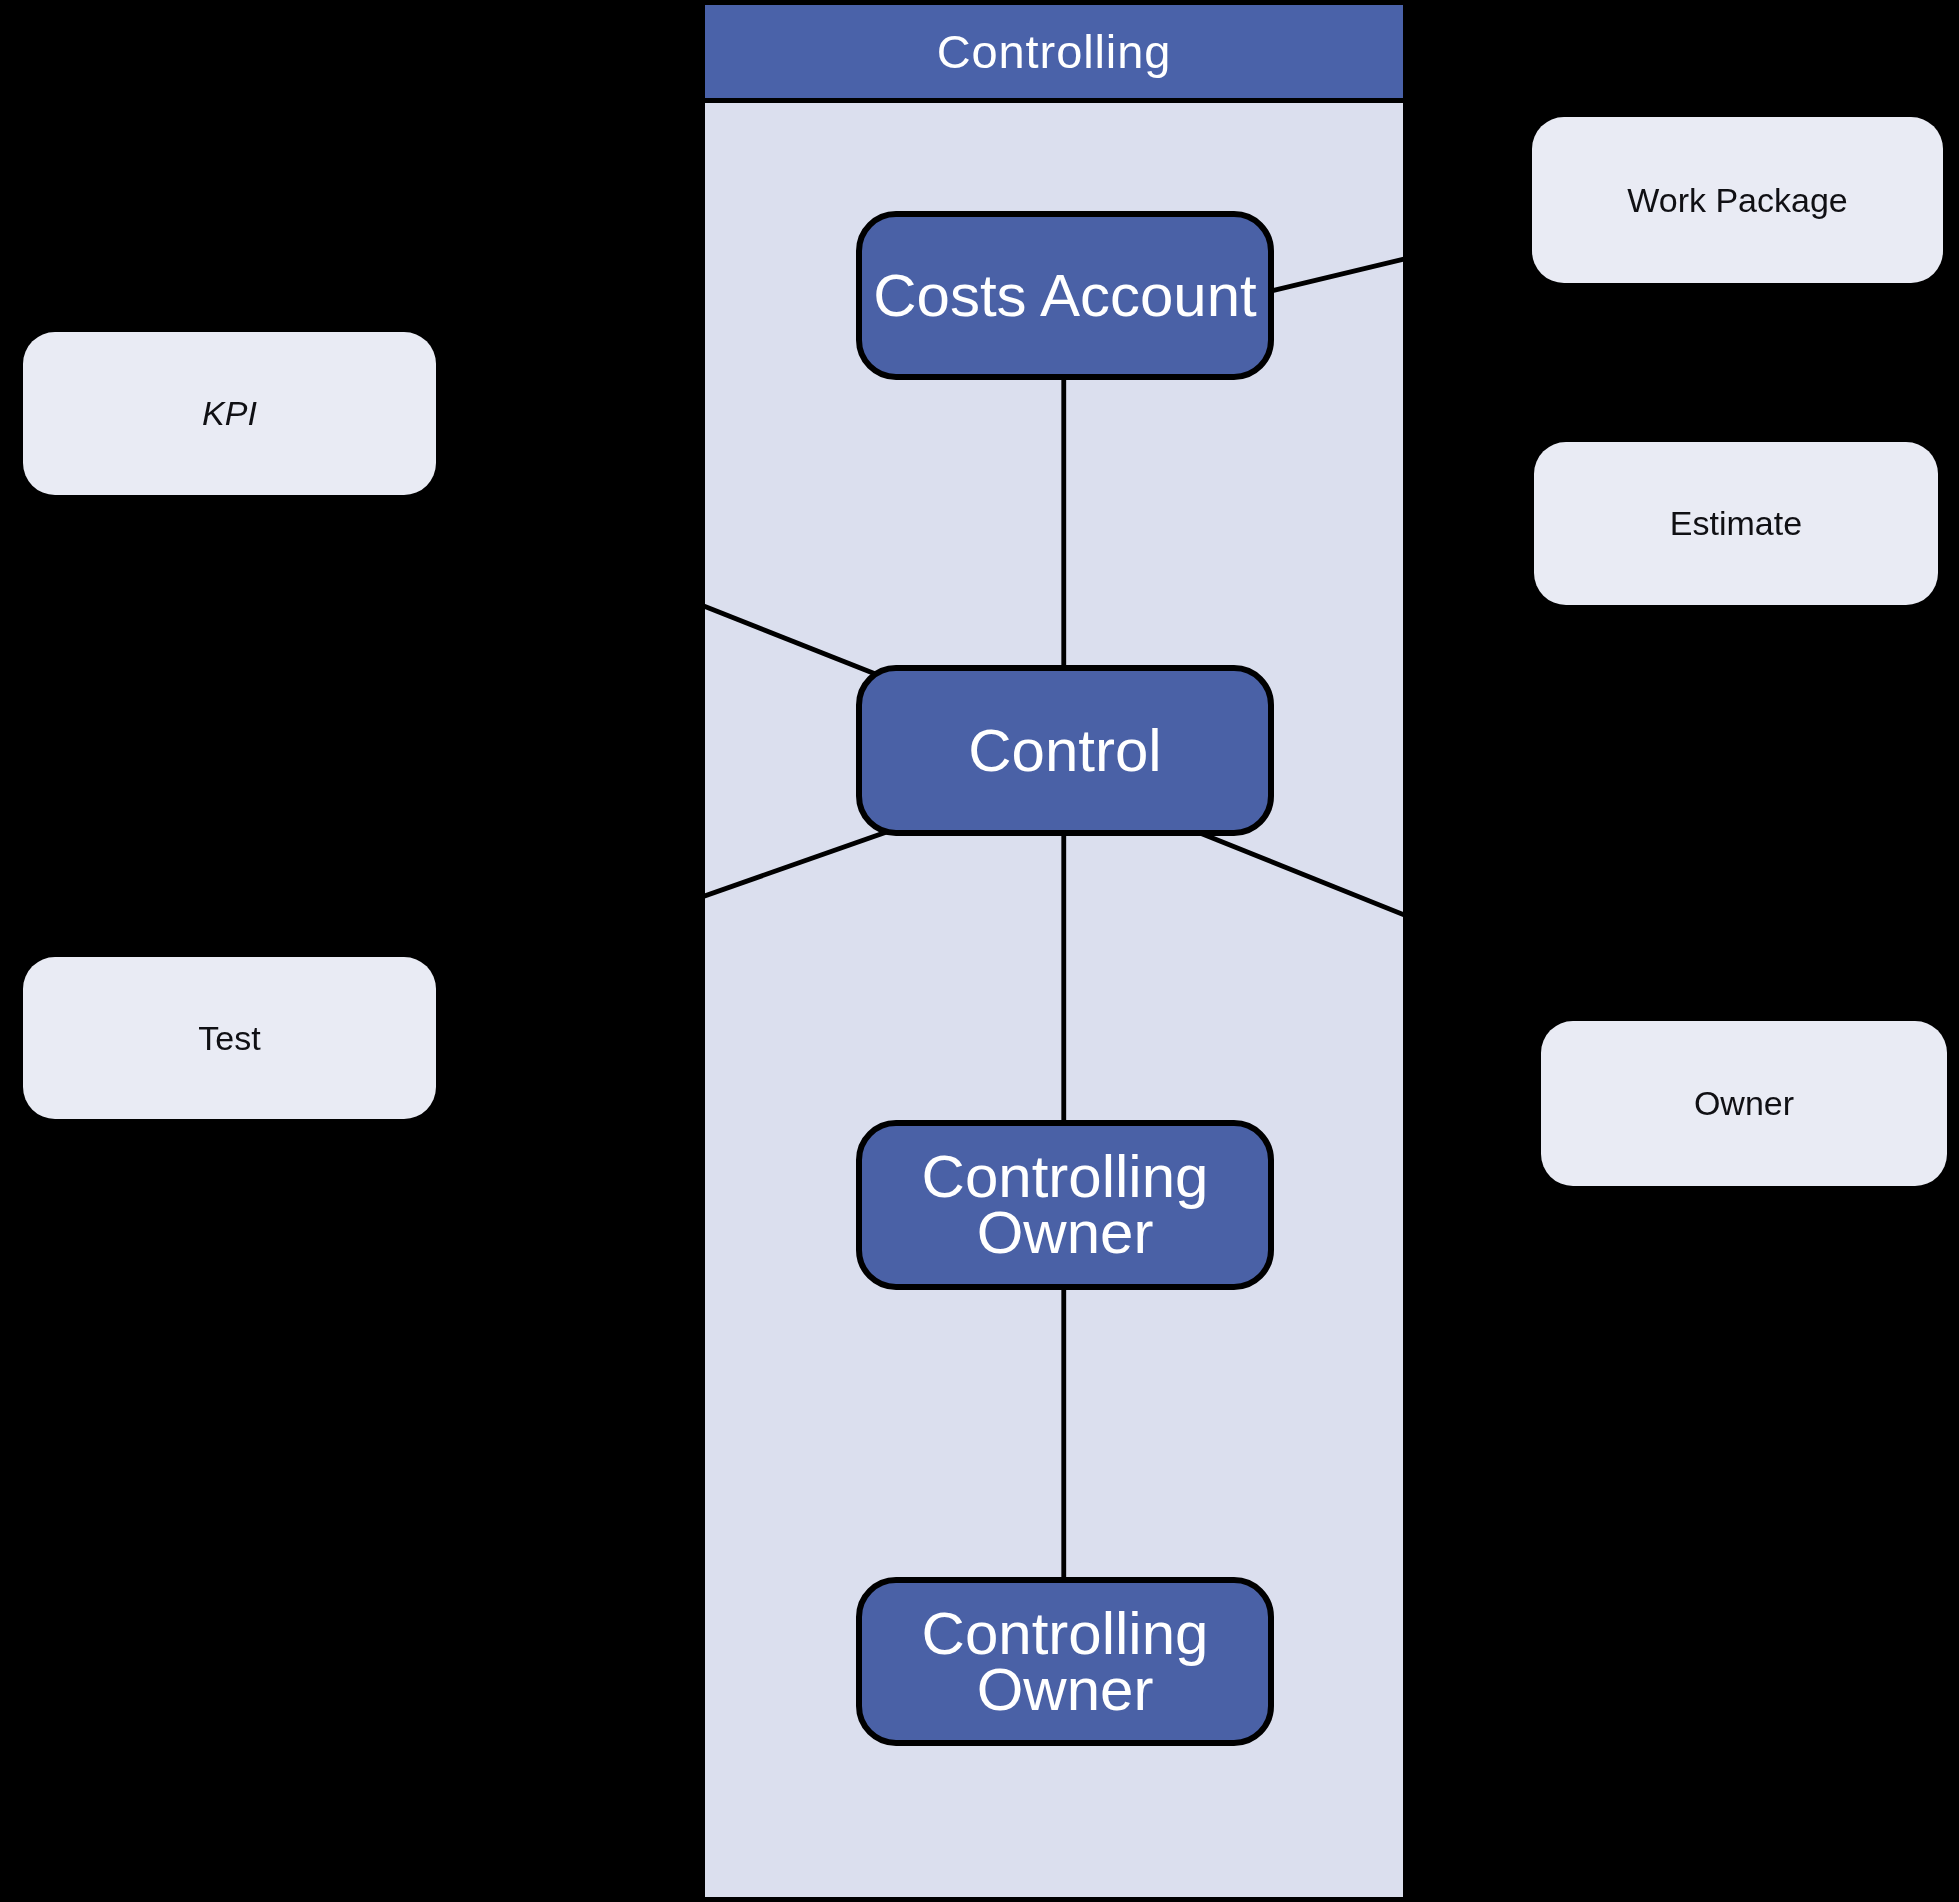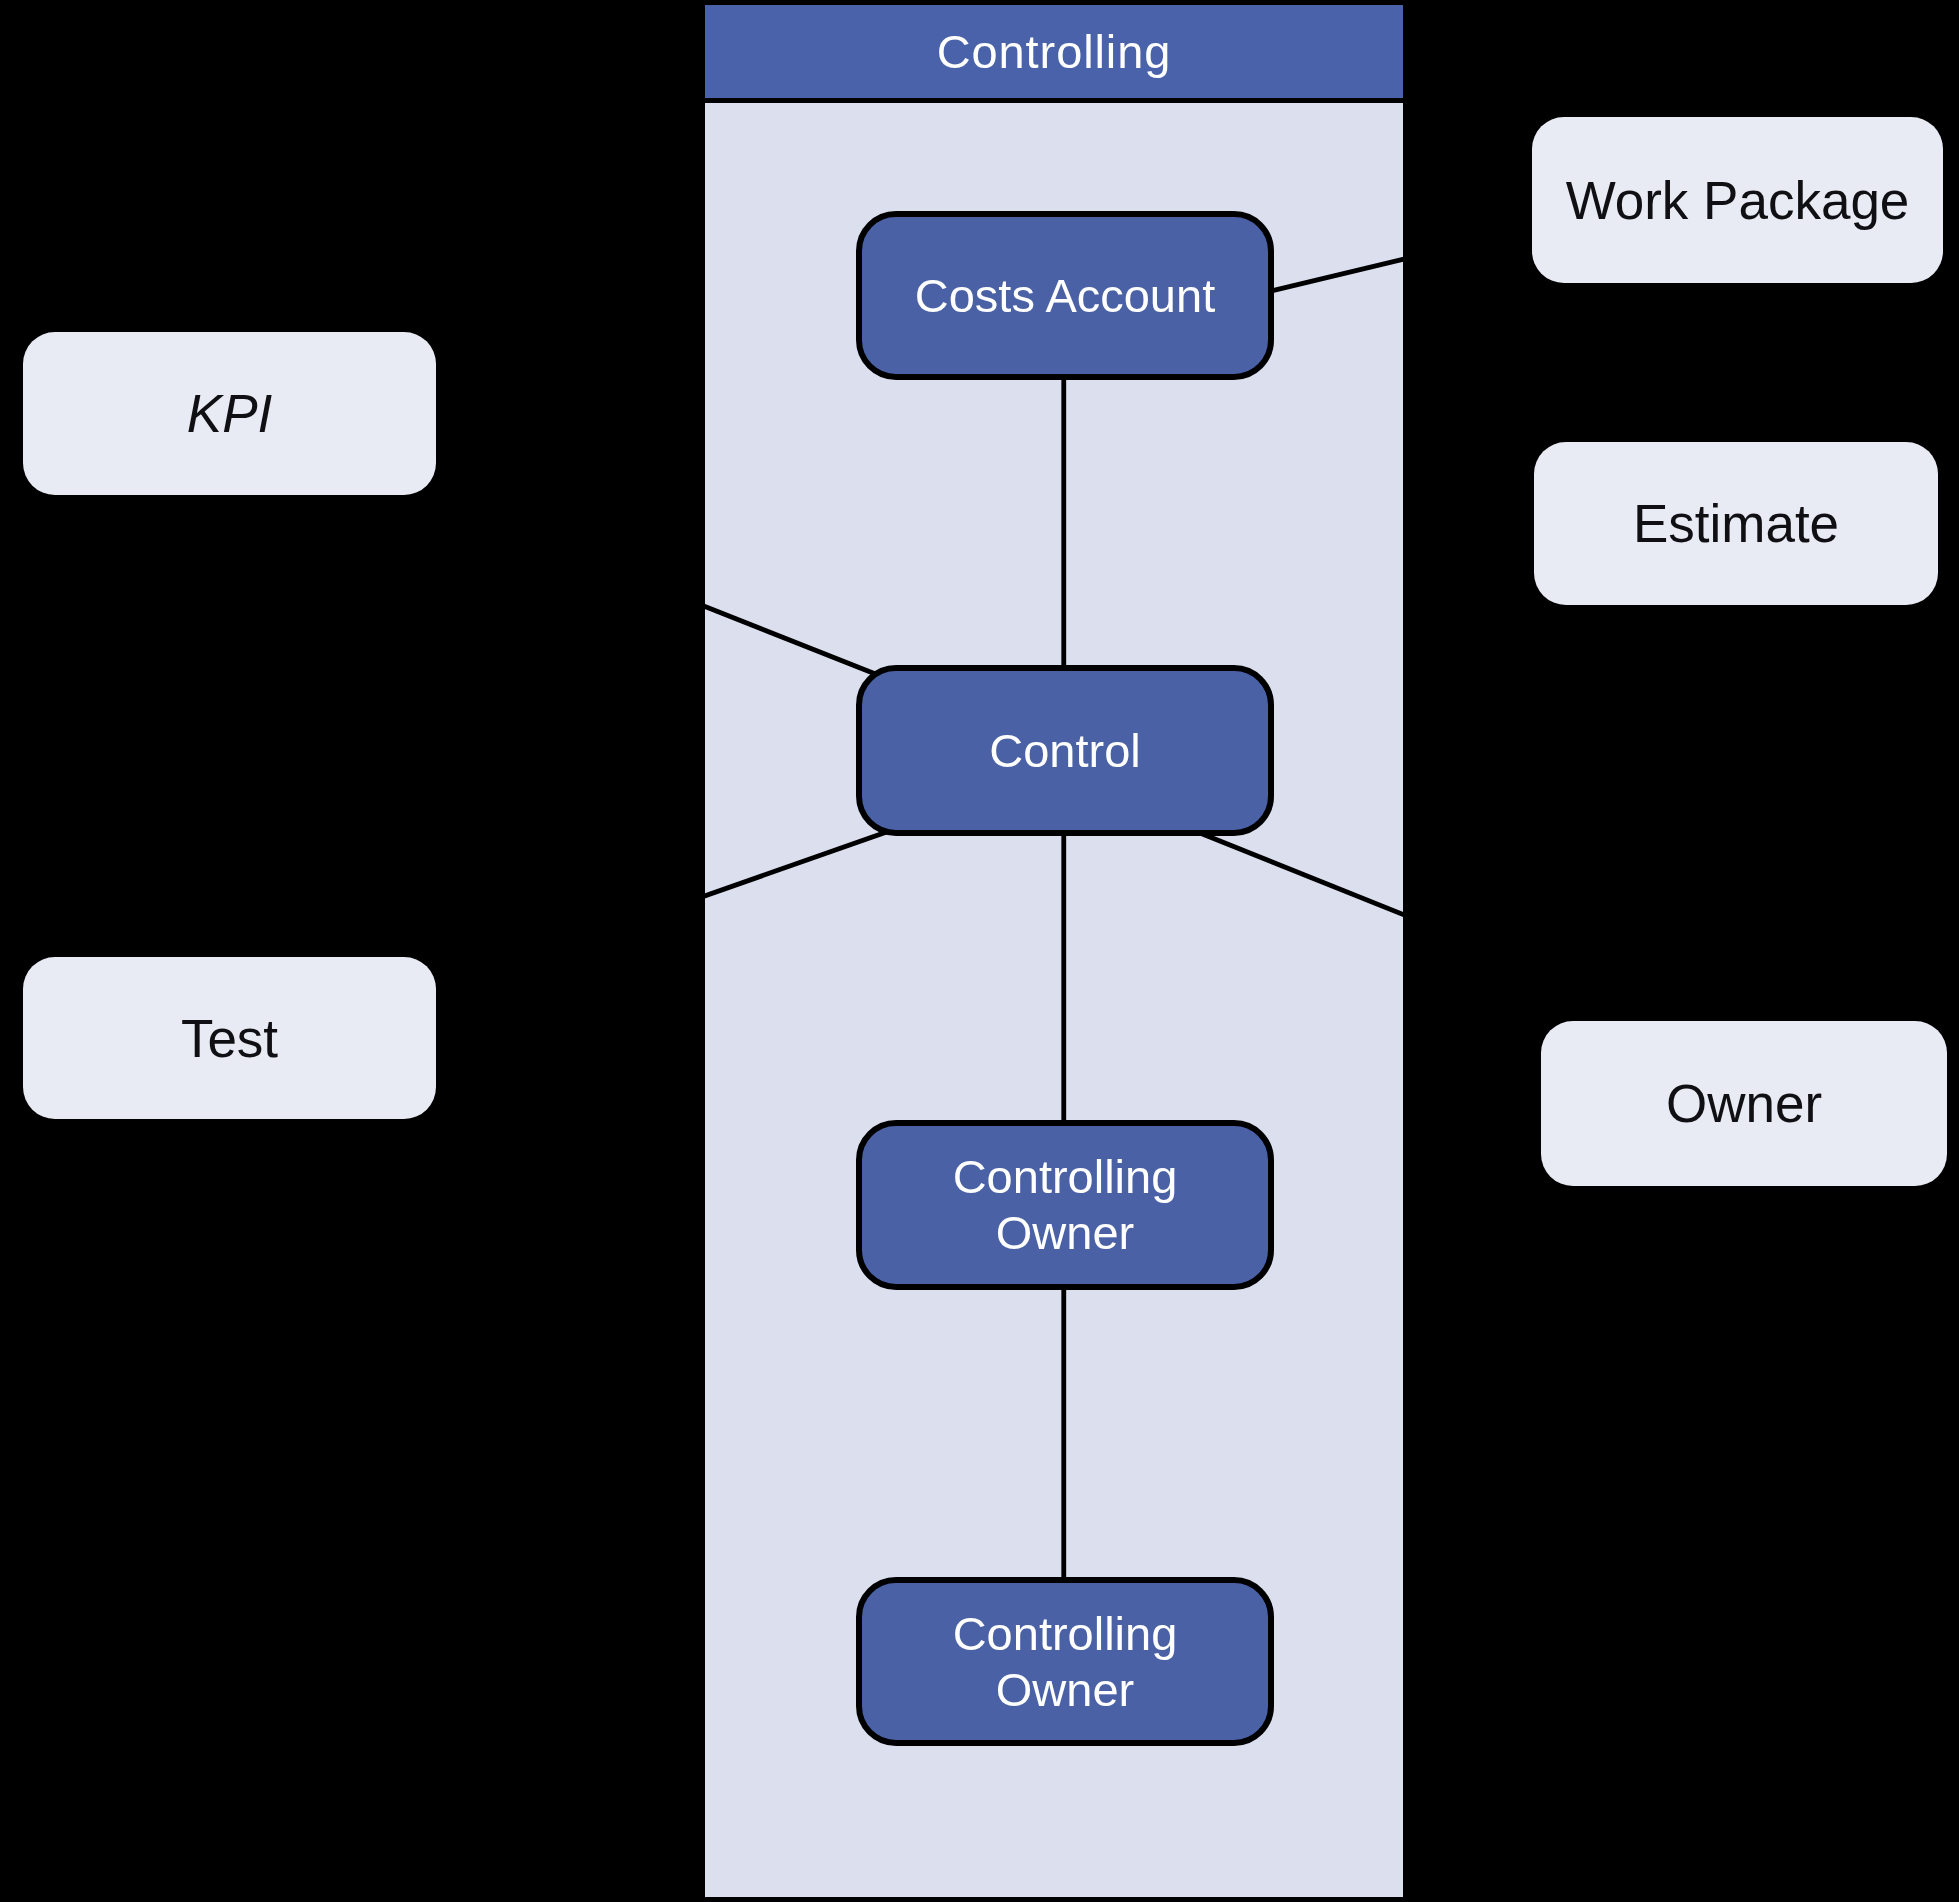--- a/index.html
+++ b/index.html
@@ -61,37 +61,37 @@
   
   .node{
     position:absolute;
     width:418px;
     background:var(--node-fill,#4a61a6);
     border:6.1px solid var(--node-border,#000);
     border-radius:40px;
     color:var(--node-text,#fff);
     display:flex;flex-direction:column;
     align-items:center;justify-content:center;
-    font-size:47px;
+    font-size:60px;
     line-height:56px;
     text-align:center;
     z-index:3;
   }
   .node-costs-account{left:856px;top:211px;height:169px;}
   .node-control{left:856px;top:665px;height:171px;}
   .node-controlling-event{left:856px;top:1120px;height:170px;}
   .node-controlling-result{left:856px;top:1577px;height:169px;}
   
   .entity{
     position:absolute;
     background:var(--entity-fill,#e9ebf4);
     border-radius:32px;
     color:var(--entity-text,#101014);
     display:flex;align-items:center;justify-content:center;
-    font-size:53px;
+    font-size:34px;
     text-align:center;
     z-index:3;
   }
   .entity-kpi{left:23px;top:332px;width:413px;height:163px;font-style:italic;}
   .entity-test{left:23px;top:957px;width:413px;height:162px;}
   .entity-work-package{left:1532px;top:117px;width:411px;height:166px;}
   .entity-estimate{left:1534px;top:442px;width:404px;height:163px;}
   .entity-owner{left:1541px;top:1021px;width:406px;height:165px;}
 </style>
 </head>

